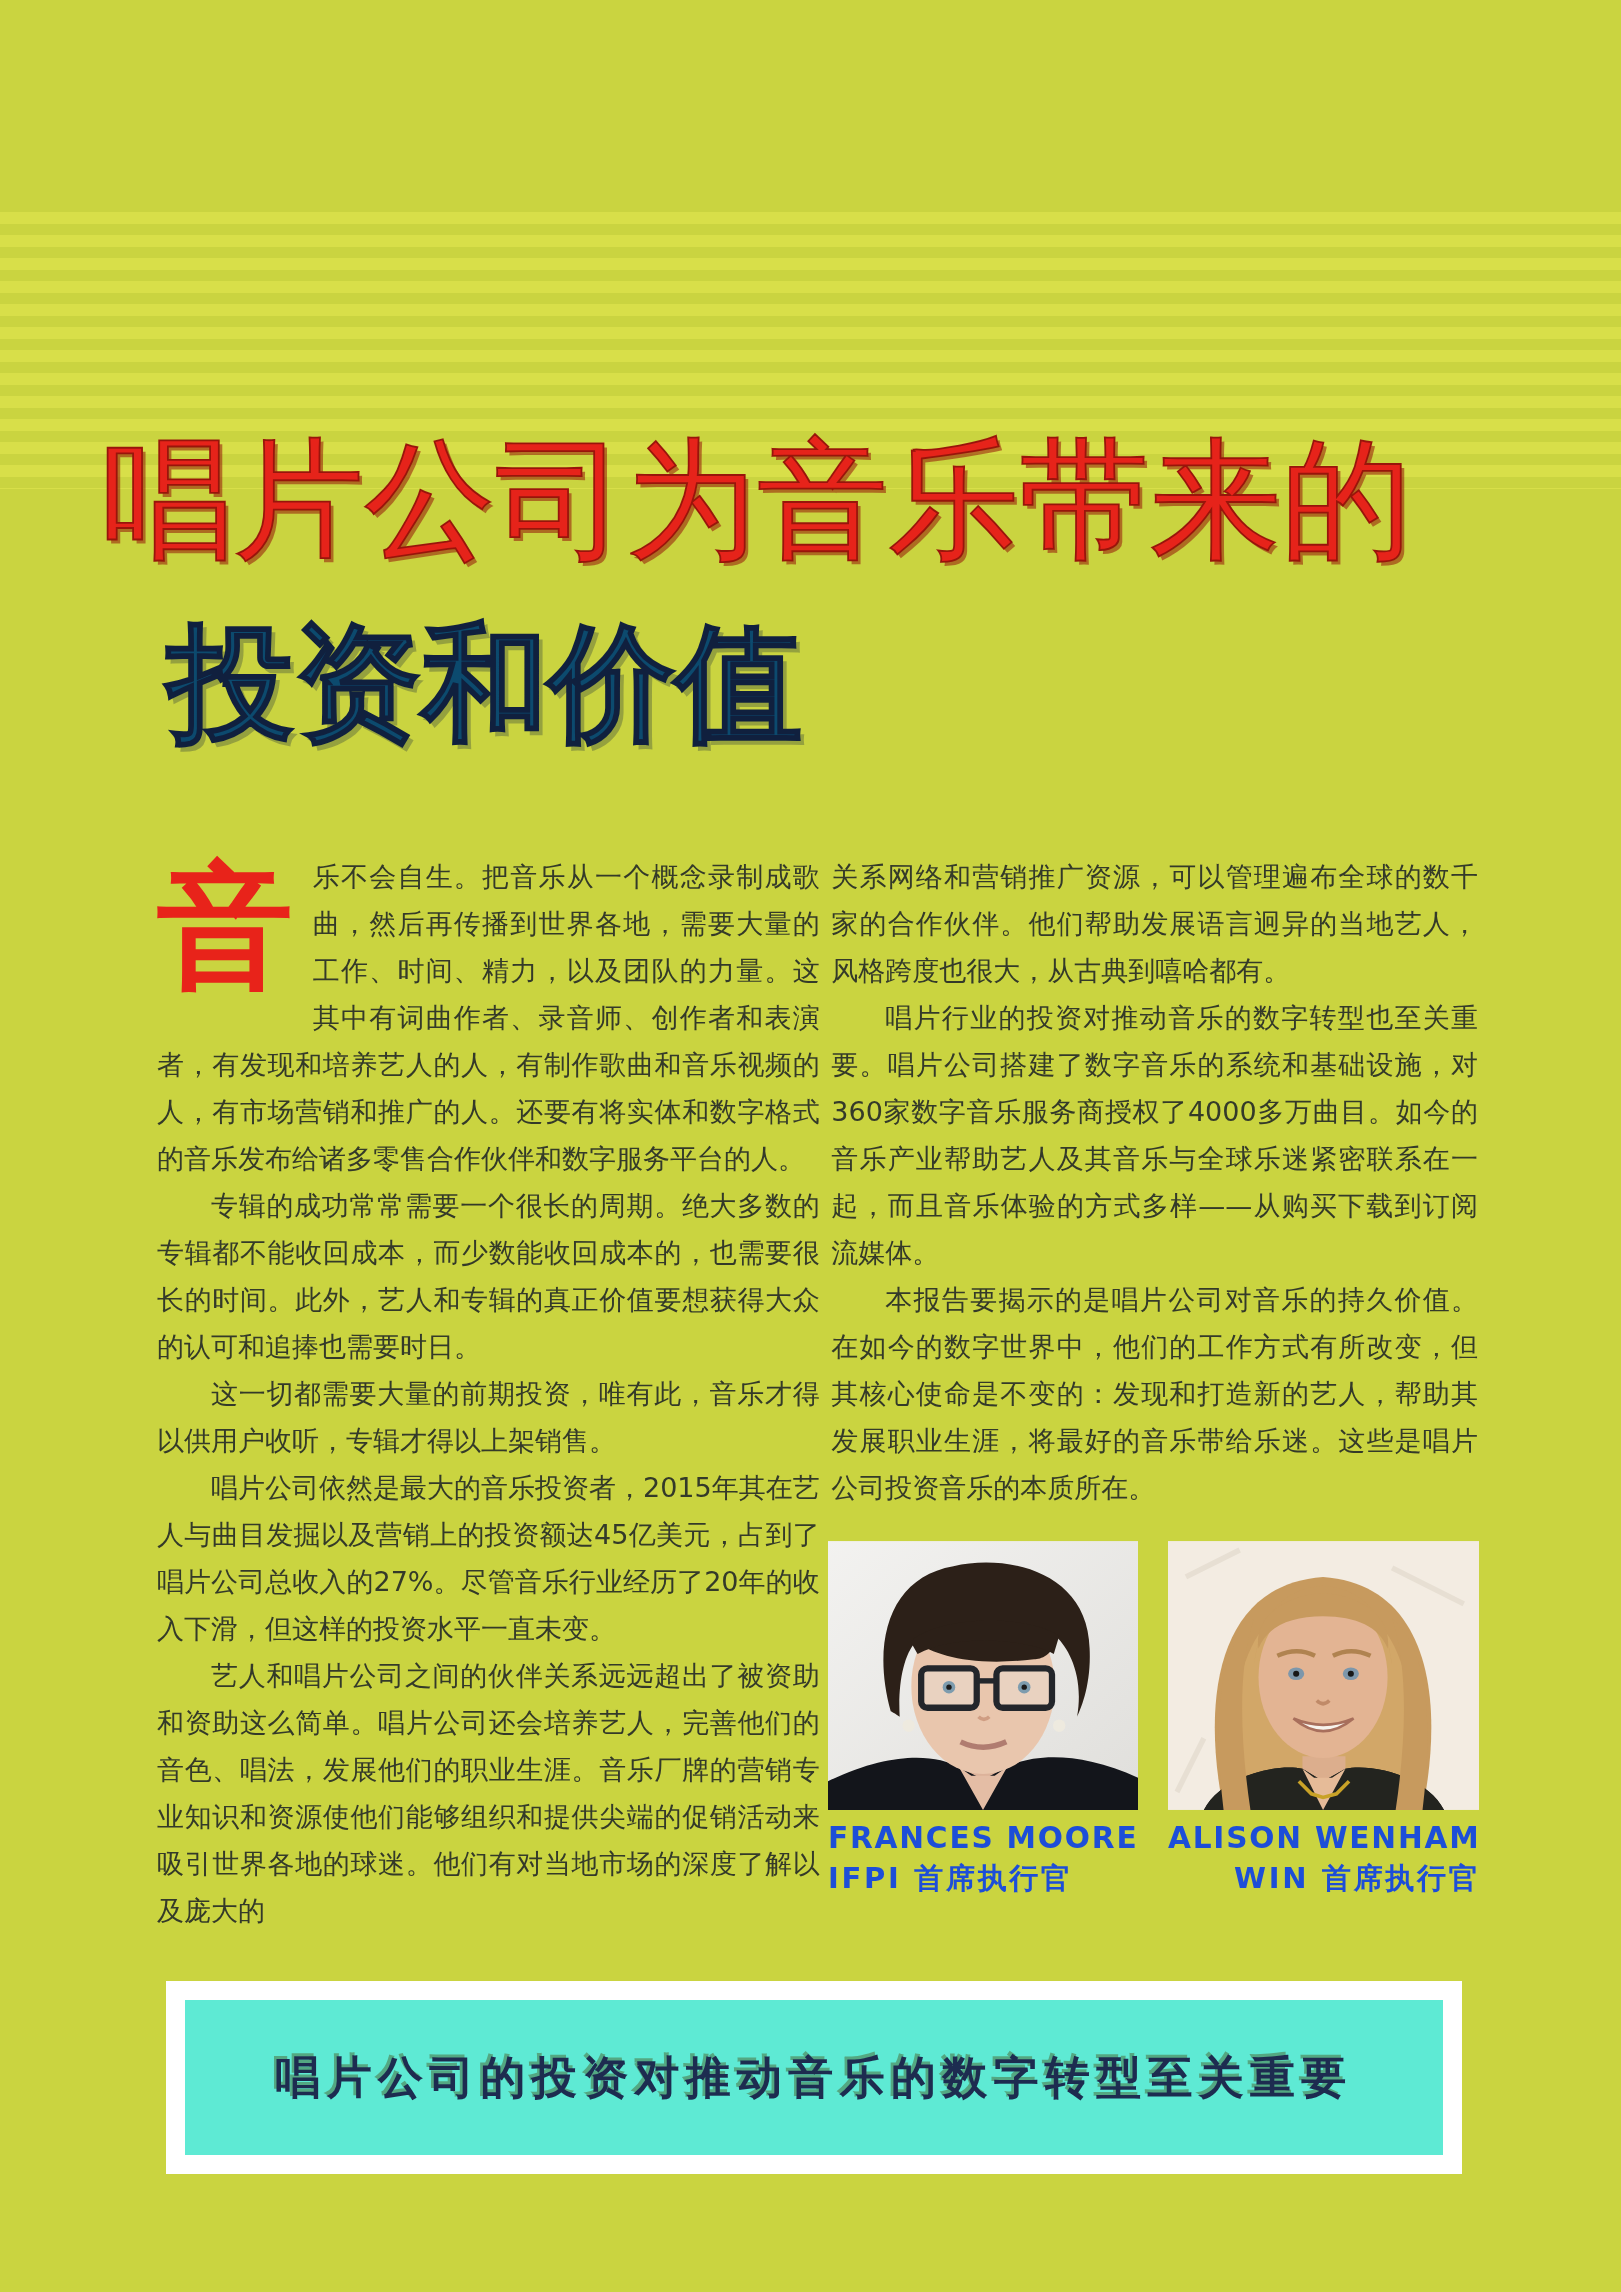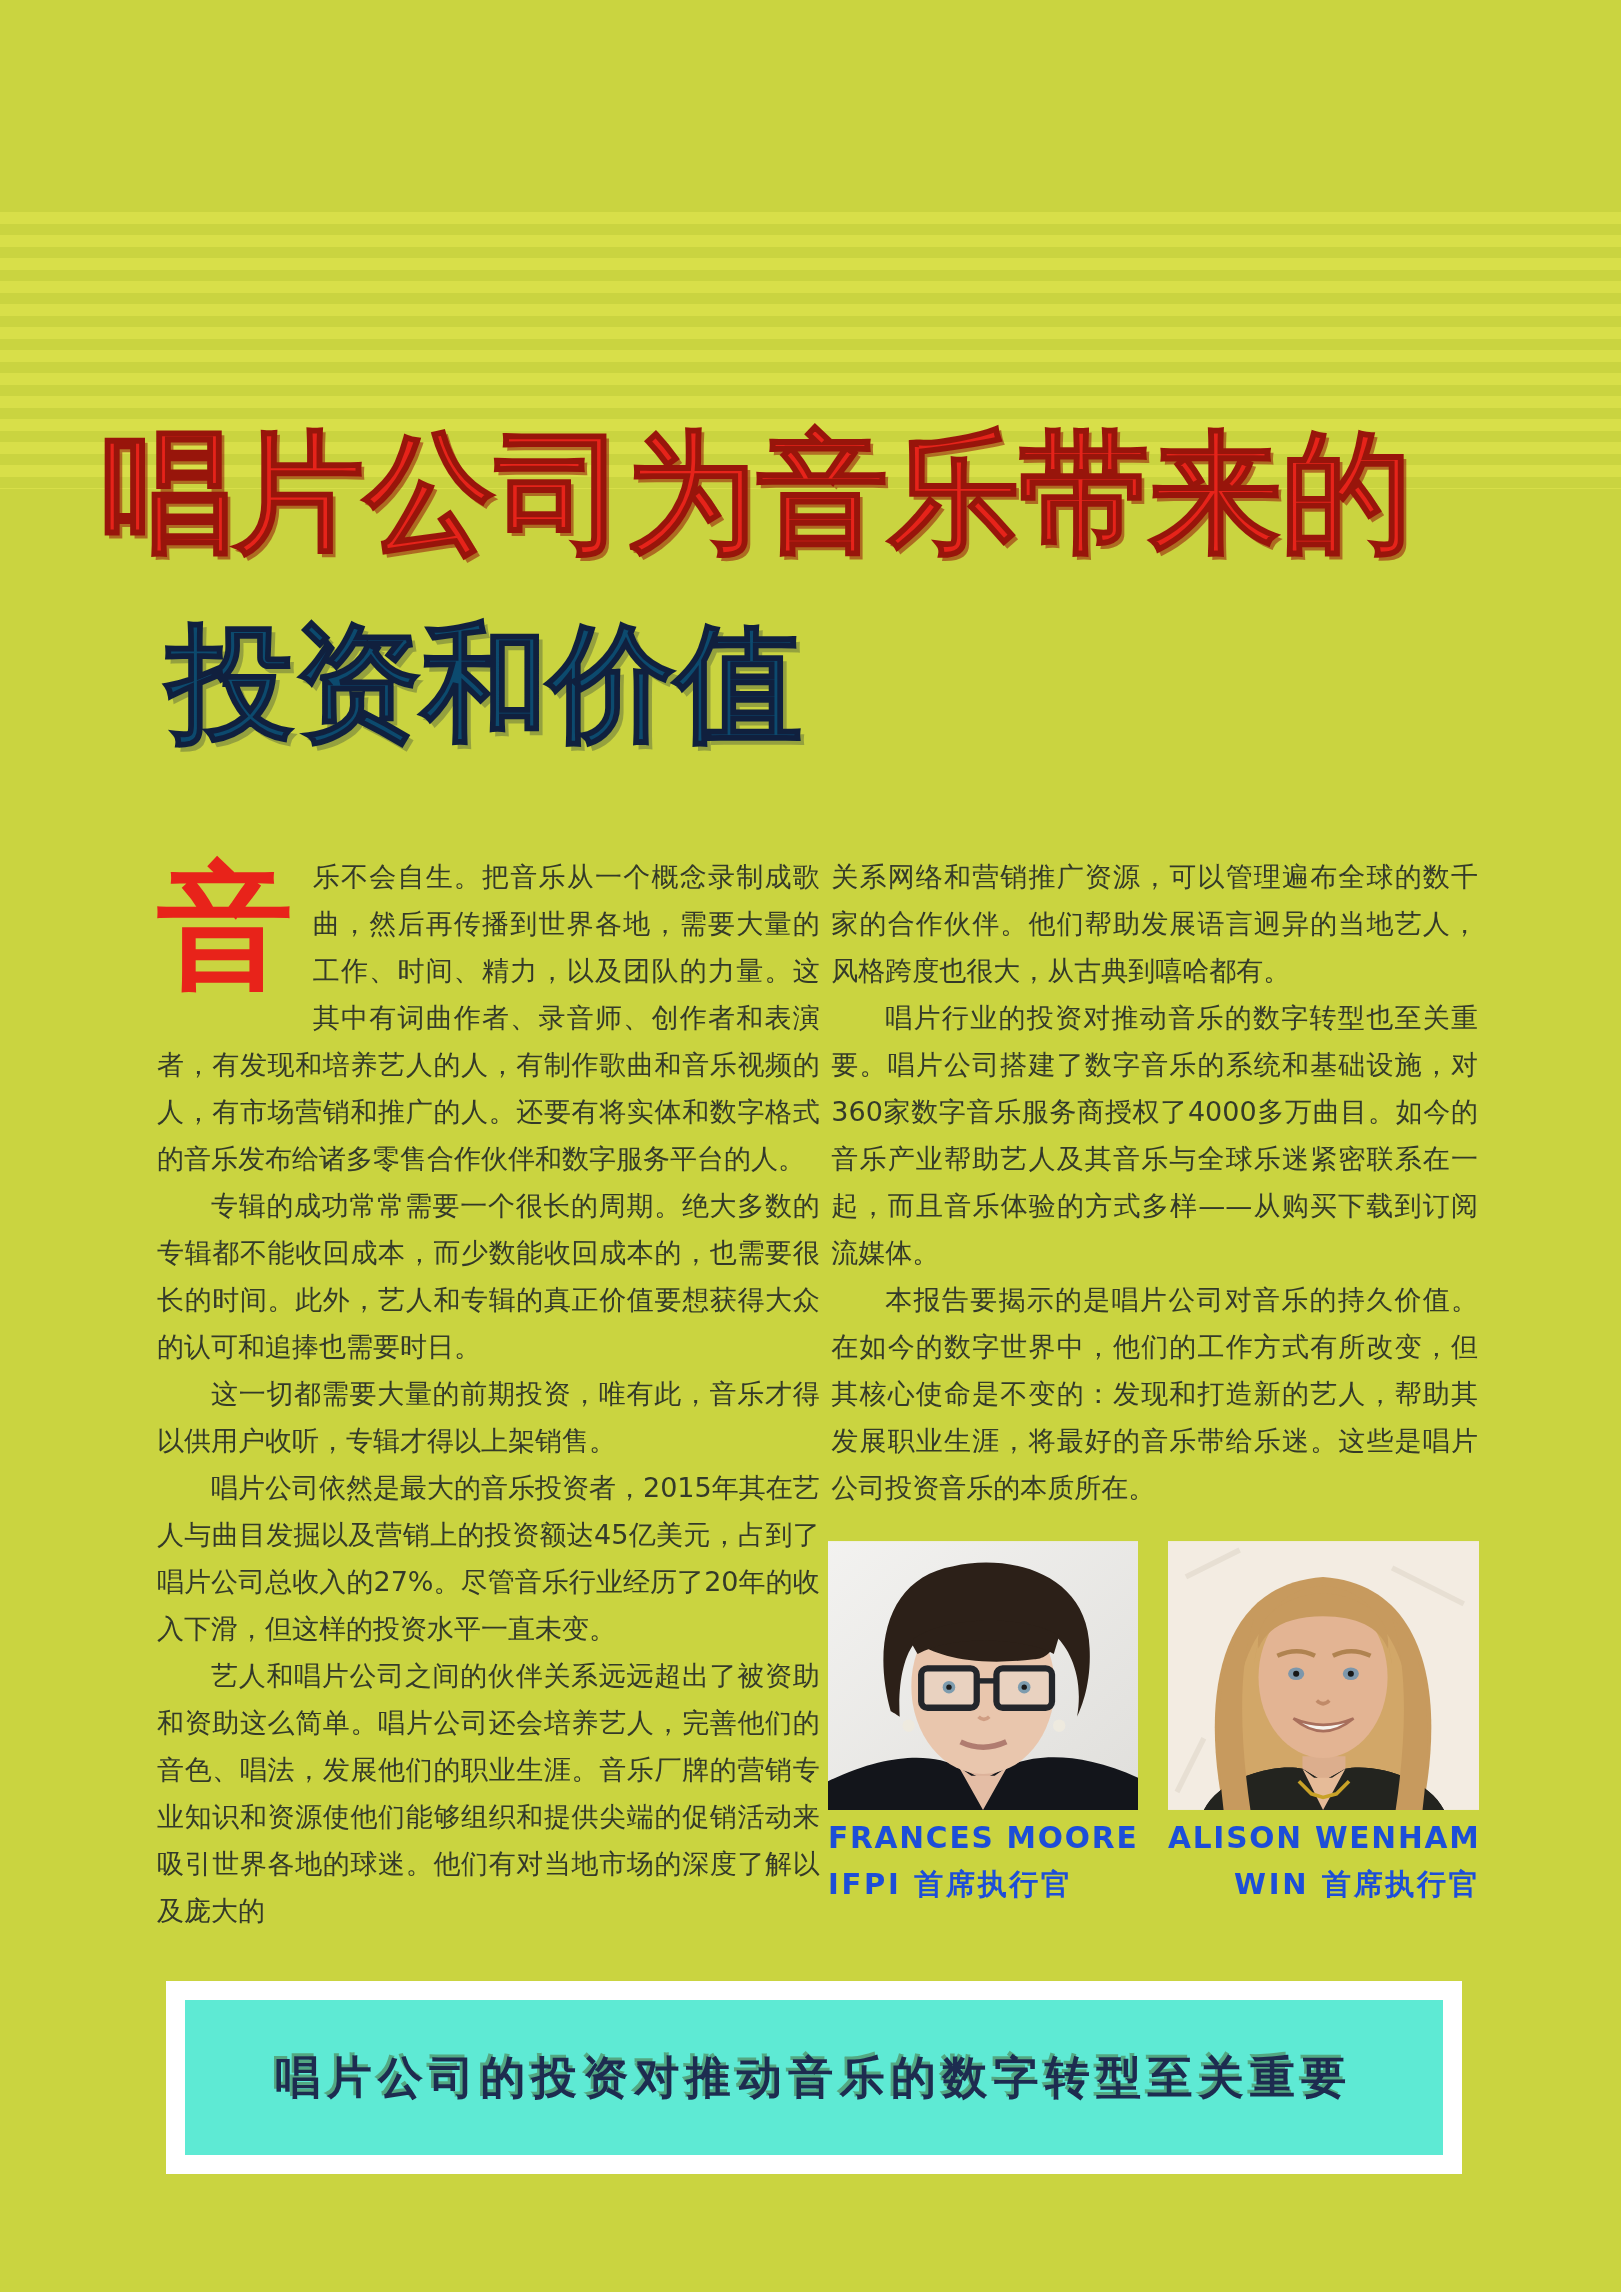--- a/index.html
+++ b/index.html
@@ -7,22 +7,22 @@
     width:1621px;height:2293px;position:relative;overflow:hidden;
     background:#cad440;
     font-family:"DejaVu Sans",sans-serif;
   }
   .stripes{
     position:absolute;left:0;top:212px;width:1621px;height:277px;
     background:repeating-linear-gradient(to bottom,
       #d8df49 0px,#d8df49 11.6px,#cad440 11.6px,#cad440 23px);
   }
   .title-main{
-    position:absolute;left:102px;top:333px;
-    font-size:131px;font-weight:700;line-height:1.1;
+    position:absolute;left:102px;top:340px;
+    font-size:131px;font-weight:400;line-height:1.1;
     color:#e6231a;white-space:nowrap;
     -webkit-text-stroke:1.8px #98150b;
     text-shadow:3.6px 3.6px 0 rgba(150,20,8,0.55);
   }
   .title-sub{
     position:absolute;left:167px;top:509px;
     font-size:127px;font-weight:900;line-height:1.1;
     color:#0c4a6e;white-space:nowrap;
     -webkit-text-stroke:1.8px #10203e;
     text-shadow:4.5px 4.5px 0 rgba(16,28,56,0.28);
@@ -41,21 +41,21 @@
     color:#e8231a;margin:7.2px 19.7px 0 0;
   }
   .photo{position:absolute;top:1541px;width:310px;height:269px;}
   .photo svg{display:block;width:100%;height:100%;}
   #photo-left{left:828px;}
   #photo-right{left:1168px;width:311px;}
   .caption{position:absolute;top:1821px;color:#1d4ed8;}
   #caption-left{left:828px;}
   #caption-right{left:1168px;text-align:right;}
   .caption .name{font-size:29.6px;font-weight:800;letter-spacing:1.8px;line-height:34px;}
-  .caption .role{font-size:29px;font-weight:800;letter-spacing:2.7px;line-height:34px;margin-top:12px;}
+  .caption .role{font-size:29px;font-weight:800;letter-spacing:2.7px;line-height:34px;margin-top:6px;}
   .banner{
     position:absolute;left:166px;top:1981px;width:1296px;height:193px;
     box-sizing:border-box;border:19.7px solid #ffffff;background:#5eead4;
     display:flex;align-items:center;justify-content:center;
   }
   .banner-text{
     font-size:45px;font-weight:800;color:#1d2c50;letter-spacing:6.3px;
     white-space:nowrap;
     text-shadow:-2.7px -2.7px 0 rgba(70,88,30,0.45);
   }

